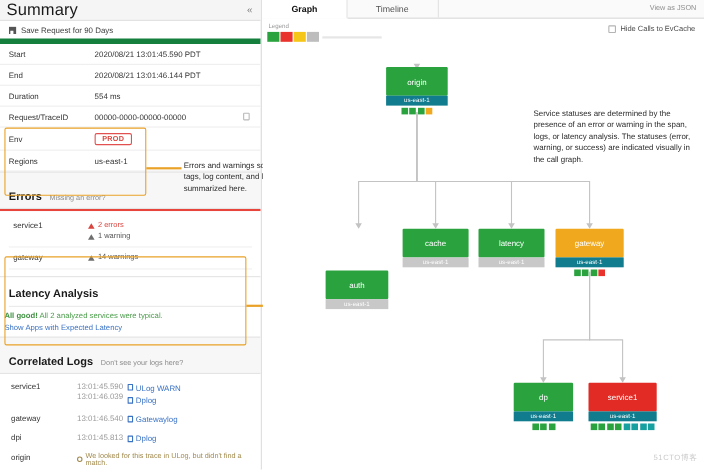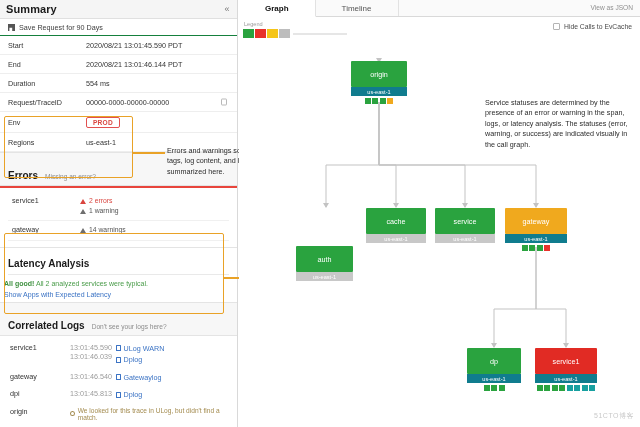--- a/index.html
+++ b/index.html
@@ -21,31 +21,31 @@
     overflow: hidden;
   }
   .sb-header {
     position: relative;
     height: 19px;
     background: #f5f5f5;
     border-bottom: 1px solid #e0e0e0;
     padding: 0 6px;
     display: flex; align-items: center;
   }
-  .sb-title { font-size: 11px; font-weight: bold; color: #1a1a1a; letter-spacing: .1px; }
+  .sb-title { font-size: 15px; font-weight: normal; color: #1a1a1a; letter-spacing: .1px; }
   .collapse-icon {
     position: absolute; right: 5px; top: 4px;
     width: 10px; height: 10px;
     color: #777; font-size: 9px; line-height: 10px; text-align: center;
   }
   .save-row {
     display: flex; align-items: center; gap: 4px;
     padding: 4px 8px 3px 8px;
     font-size: 7.2px; color: #3d3d3d;
-    border-bottom: 1px solid #15803d;
+    border-bottom: 5px solid #15803d;
   }
   .save-icon { width: 7px; height: 7px; background: #555; display:inline-block;
     clip-path: polygon(0 0,100% 0,100% 100%,60% 100%,60% 55%,20% 55%,20% 100%,0 100%); }
 
   table.kv { width: 100%; border-collapse: collapse; }
   table.kv td {
     font-size: 7.2px; color: #333;
     padding: 4.5px 4px 4.5px 8px;
     border-bottom: 1px solid #eeeeee;
     vertical-align: middle;
@@ -403,21 +403,21 @@
         <div class="box" style="background:#2aa33f; height:26px;">auth</div>
         <div class="sub gray" style="height:9px;">us-east-1</div>
       </div>
 
       <div class="node" style="left:127px; top:161px; width:60px;">
         <div class="box" style="background:#2aa33f; height:26px;">cache</div>
         <div class="sub gray" style="height:9px;">us-east-1</div>
       </div>
 
       <div class="node" style="left:196px; top:161px; width:60px;">
-        <div class="box" style="background:#2aa33f; height:26px;">service</div>
+        <div class="box" style="background:#2aa33f; height:26px;">latency</div>
         <div class="sub gray" style="height:9px;">us-east-1</div>
       </div>
 
       <div class="node" style="left:266px; top:161px; width:62px;">
         <div class="box" style="background:#f0a91e; height:26px;">gateway</div>
         <div class="sub teal" style="height:9px;">us-east-1</div>
         <div class="sqrow">
           <span class="sq" style="background:#2aa33f"></span>
           <span class="sq" style="background:#2aa33f"></span>
           <span class="sq" style="background:#2aa33f"></span>

